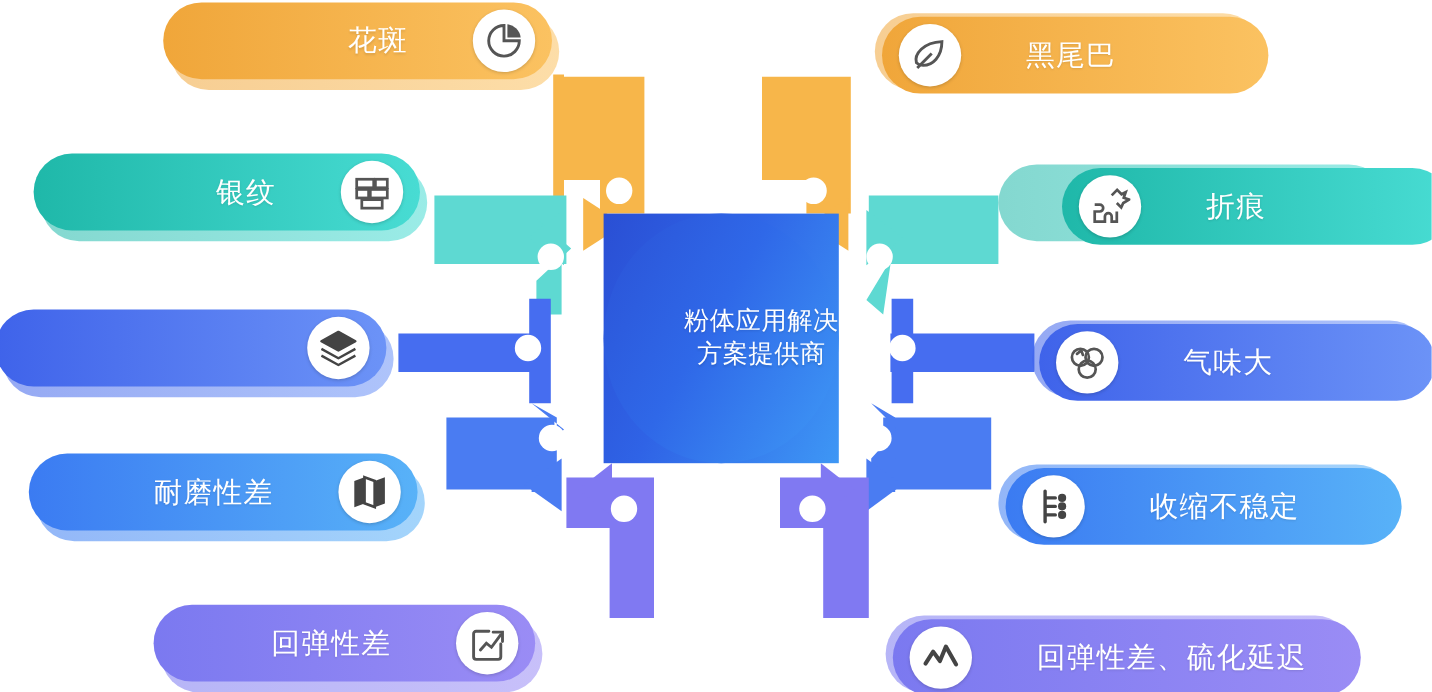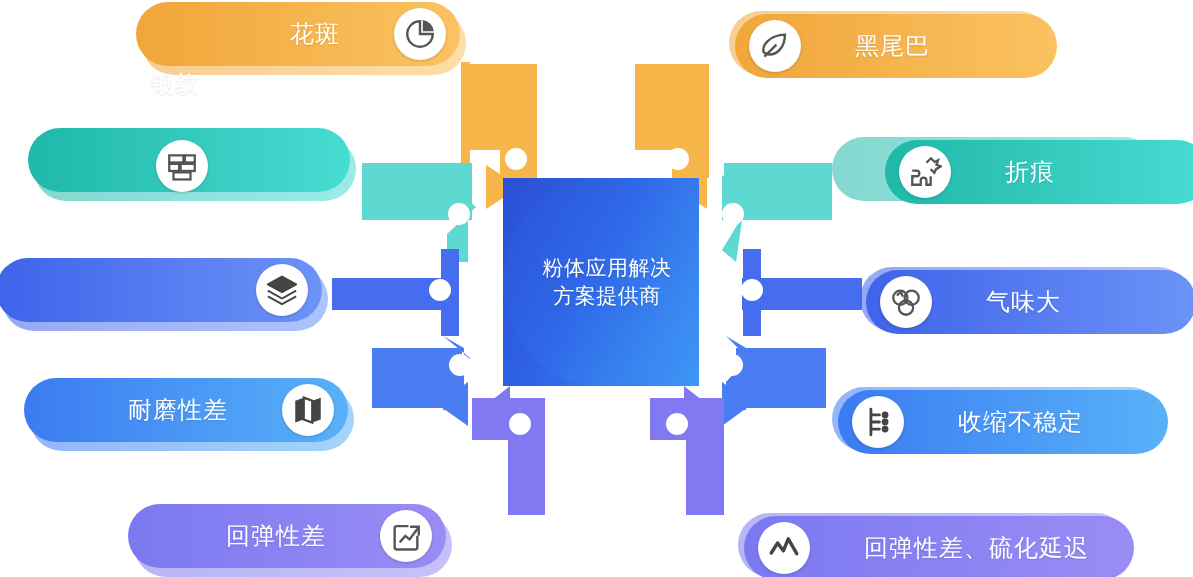--- a/index.html
+++ b/index.html
@@ -20,21 +20,21 @@
     background:linear-gradient(115deg,#2a4fd4 0%,#2f63e6 42%,#3e97f5 100%);
     z-index:5;
   }
   .center-circle{
     position:absolute;left:503px;top:178px;width:196px;height:208px;
     z-index:6;display:flex;align-items:center;justify-content:center;
   }
   .center-circle-inner{
     width:192px;height:208px;border-radius:50%;
     background:linear-gradient(120deg,#2b52d6 0%,#2f68e8 45%,#3f9af6 100%);
-    display:flex;align-items:center;justify-content:center;padding-left:12px;
+    display:flex;align-items:center;justify-content:flex-end;padding-left:12px;
   }
   .center-label{
     color:#ffffff;font-size:21px;line-height:1.32;text-align:center;
     letter-spacing:.5px;white-space:pre-line;
     text-shadow:0 1px 2px rgba(0,0,0,.14);
   }
 
   
   .pill{
     position:absolute;height:64px;border-radius:34px;
@@ -161,21 +161,21 @@
       <div class="pill right" style="left: 735px; top: 2px; width: 322px; background: linear-gradient(90deg, rgb(240, 166, 58) 0%, rgb(251, 194, 97) 100%);">
         <div class="badge">
           <svg width="34" height="34" viewBox="0 0 24 24" fill="none" stroke="#555" stroke-width="1.7">
             <path d="M19 4c0 9-5.5 14-11 14a5.6 5.6 0 0 1-4-1.6C2.6 11.5 8 4.4 19 4z"></path>
             <path d="M4.5 19.5L13 11"></path>
           </svg>
         </div>
         <div class="pill-text">黑尾巴</div>
       </div>
       <div class="pill-shadow" style="left: 34px; top: 137px; width: 322px; background: linear-gradient(90deg, rgb(31, 184, 169), rgb(72, 220, 211));"></div>
-      <div class="pill left" style="left: 28px; top: 128px; width: 322px; background: linear-gradient(90deg, rgb(31, 184, 169) 0%, rgb(72, 220, 211) 100%); flex-direction: column;">
+      <div class="pill left" style="left: 28px; top: 128px; width: 322px; background: linear-gradient(90deg, rgb(31, 184, 169) 0%, rgb(72, 220, 211) 100%);">
         <div class="pill-text">银纹</div>
         <div class="badge">
           <svg width="34" height="34" viewBox="0 0 24 24" fill="none" stroke="#555" stroke-width="1.6">
             <rect x="3" y="4.5" width="10" height="5"></rect>
             <rect x="14" y="4.5" width="7" height="5"></rect>
             <rect x="3" y="10.5" width="7" height="5"></rect>
             <rect x="11" y="10.5" width="10" height="5"></rect>
             <rect x="6" y="16.5" width="12" height="5"></rect>
           </svg>
         </div>

